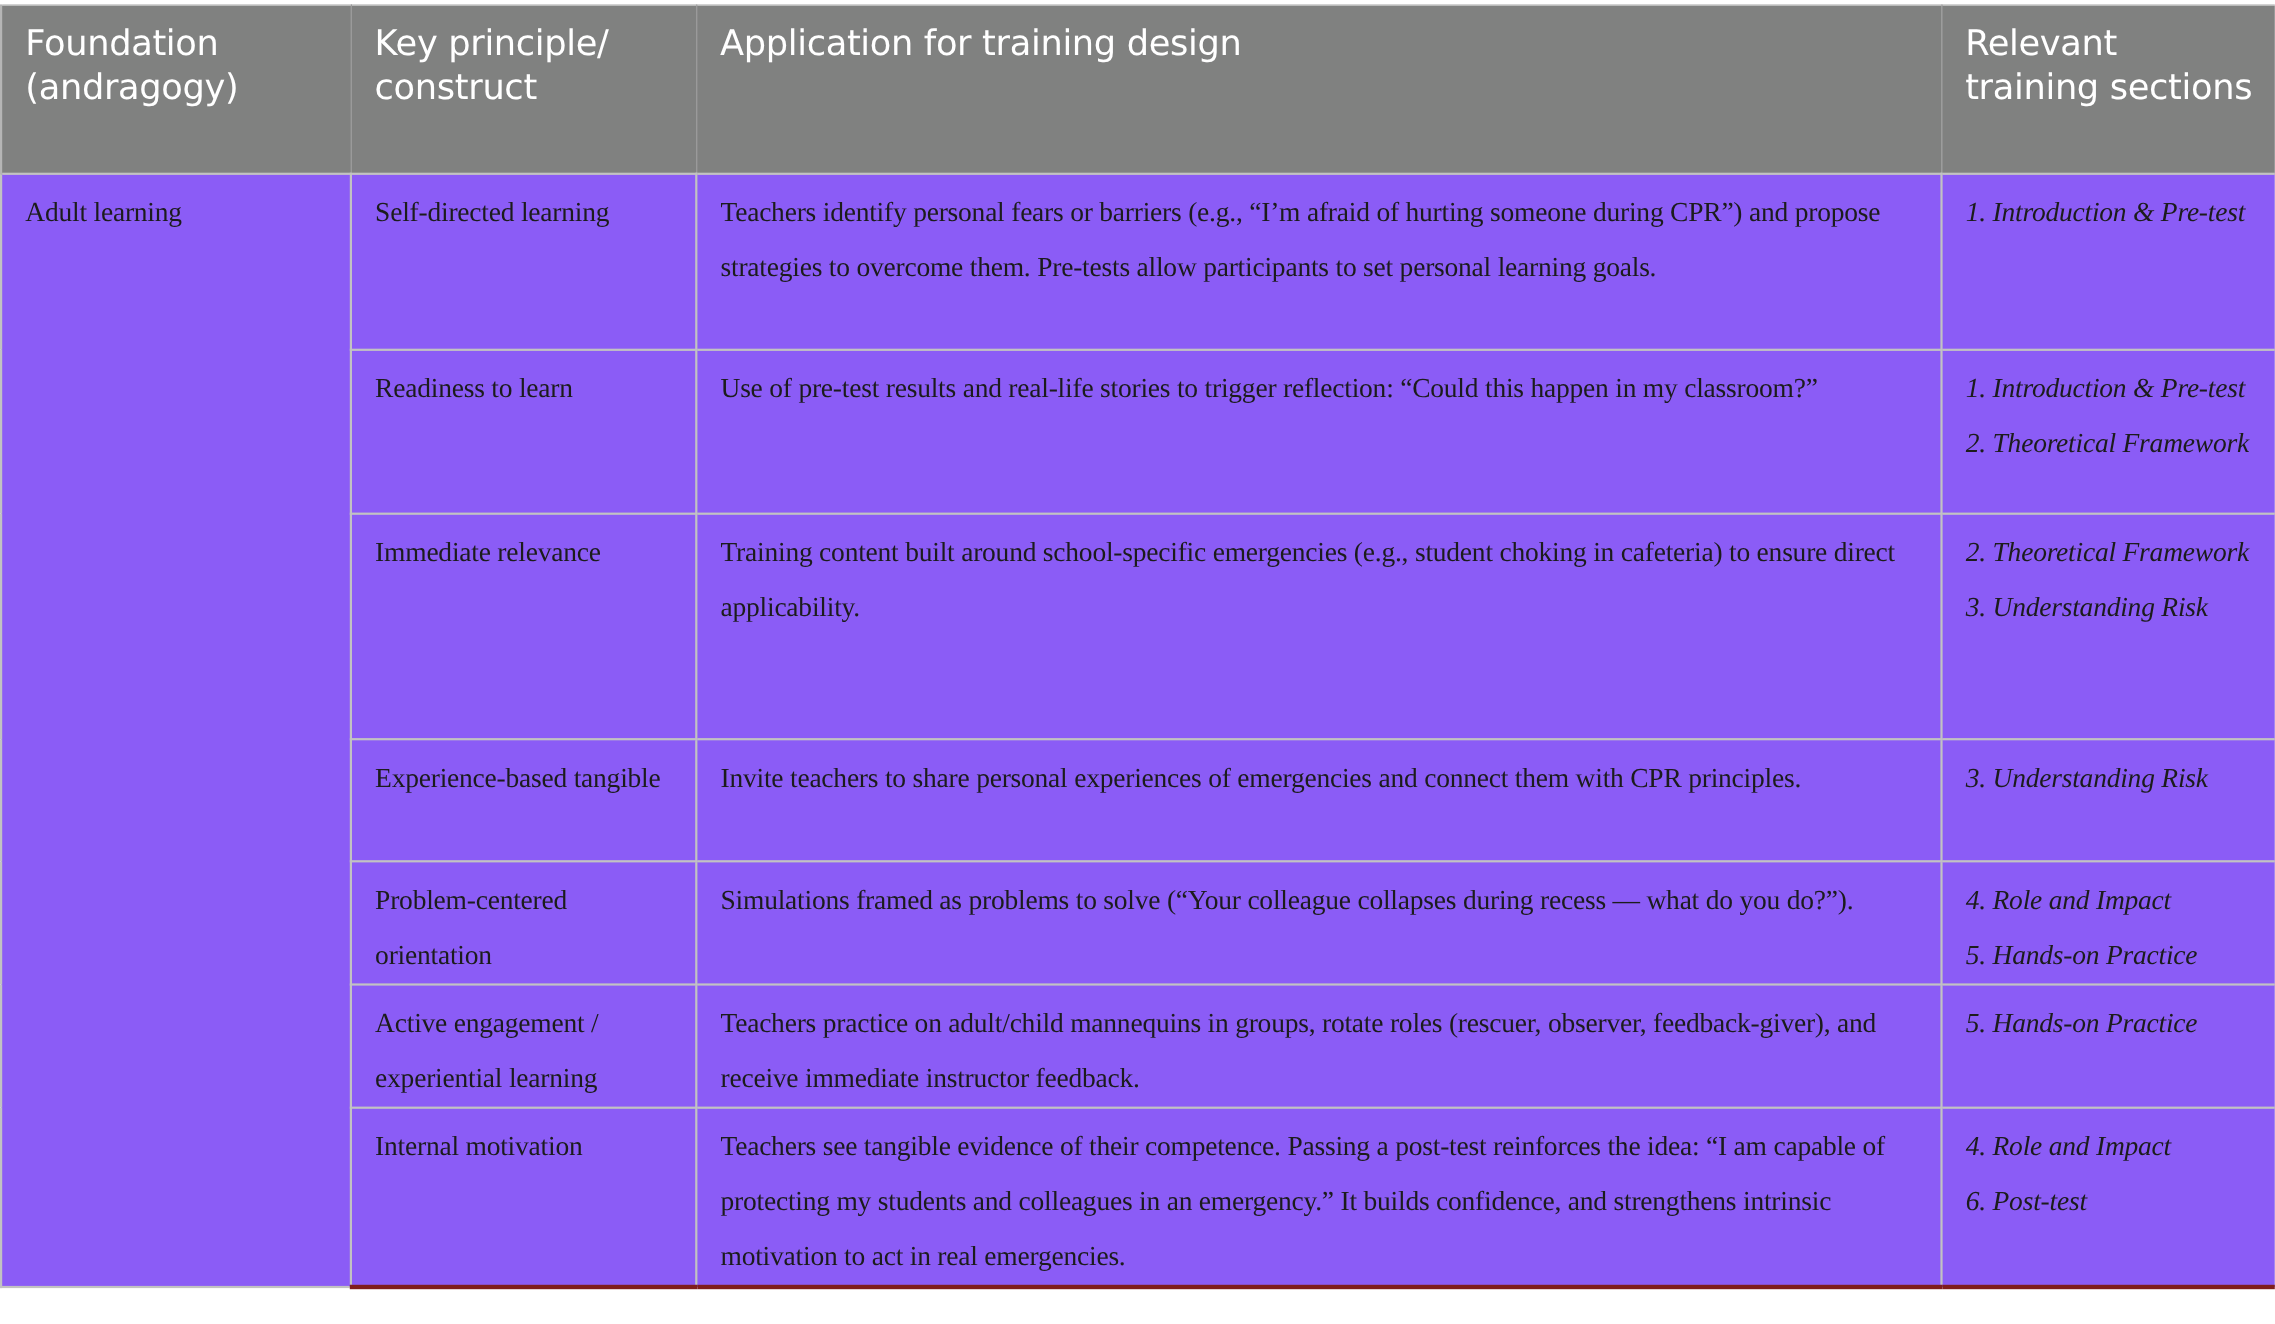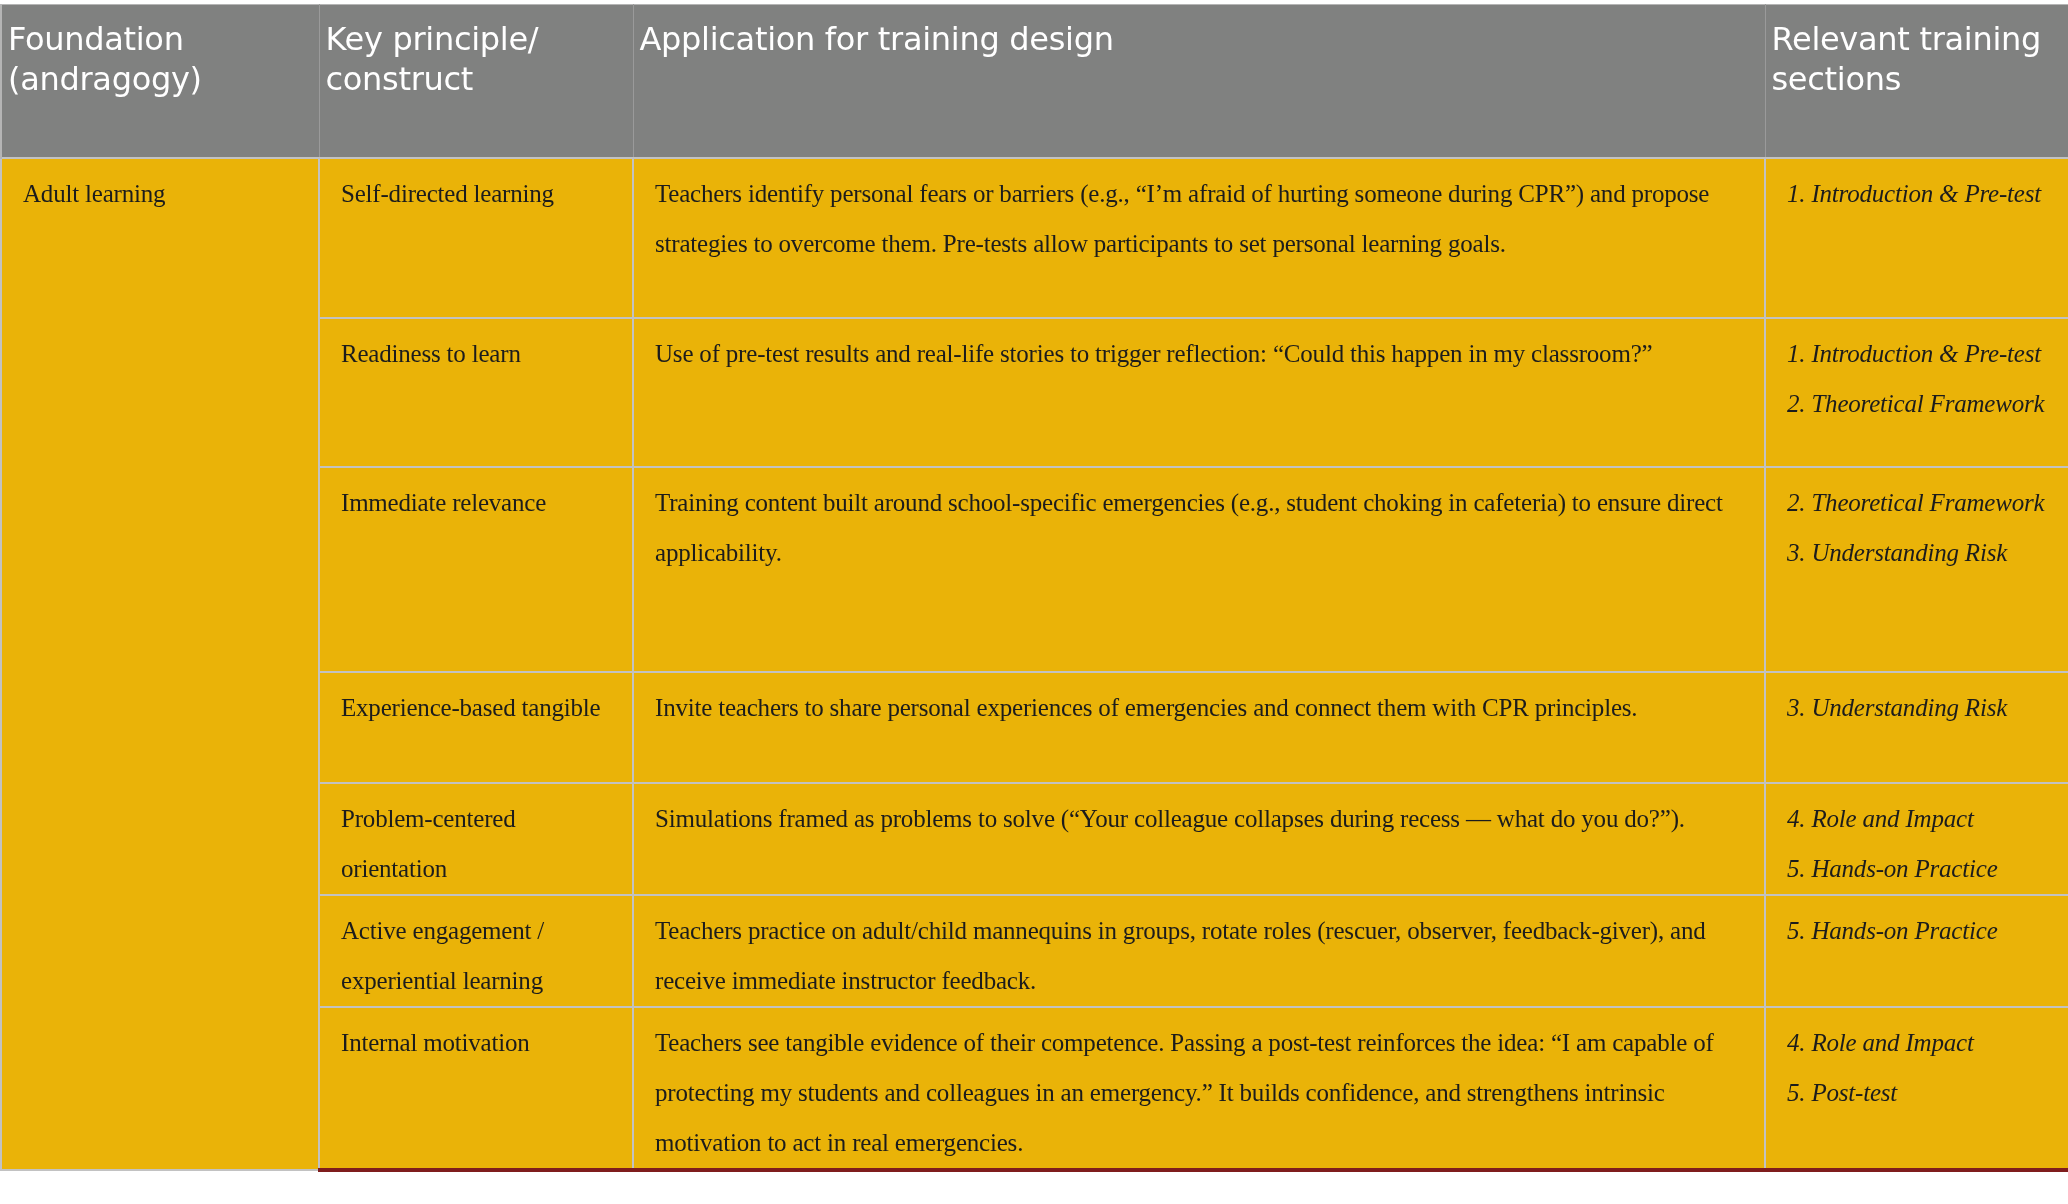--- a/index.html
+++ b/index.html
@@ -31,41 +31,41 @@
 
     thead th {
       background: #808180;
       color: #ffffff;
       font-family: "DejaVu Sans", "Liberation Sans", sans-serif;
       font-weight: normal;
       font-size: 32px;
       line-height: 40px;
       text-align: left;
       vertical-align: top;
-      padding: 14px 18px 0 6px;
+      padding: 14px 18px 0 21px;
       border-top: 1px solid #b5b5b5;
       border-left: 1px solid #9a9a9a;
       border-right: 1px solid #9a9a9a;
       height: 139px;
       box-sizing: border-box;
       letter-spacing: -0.3px;
     }
     thead tr { height: 153px; }
     thead th:first-child { border-left: 2px solid #b5b5b5; }
 
     tbody td {
       font-family: "Liberation Serif", "DejaVu Serif", serif;
       font-size: 25px;
       line-height: 50px;
       color: #1c1c1c;
       vertical-align: top;
       padding: 10px 18px 0 21px;
       border: 2px solid #c2c2c2;
       box-sizing: border-box;
-      background: #eab308;
+      background: #8b5cf6;
       letter-spacing: -0.2px;
     }
     tbody td.foundation {
       border-left: 2px solid #c2c2c2;
     }
     tbody tr:last-child td { border-bottom: 4px solid #7f1d1d; }
     tbody td.app { padding-right: 14px; }
     .line { display: block; font-style: italic; }
 
     tr.r1 { height: 160px; }
@@ -140,18 +140,18 @@
         <td class="app">Teachers practice on adult/child mannequins in groups, rotate roles (rescuer, observer, feedback-giver), and receive immediate instructor feedback.</td>
         <td>
           <span class="line">5. Hands-on Practice</span>
         </td>
       </tr>
       <tr class="r7">
         <td>Internal motivation</td>
         <td class="app">Teachers see tangible evidence of their competence. Passing a post-test reinforces the idea: “I am capable of protecting my students and colleagues in an emergency.” It builds confidence, and strengthens intrinsic motivation to act in real emergencies.</td>
         <td>
           <span class="line">4. Role and Impact</span>
-          <span class="line">5. Post-test</span>
+          <span class="line">6. Post-test</span>
         </td>
       </tr>
     </tbody>
   </table>
 </div>
 
 </body></html>

